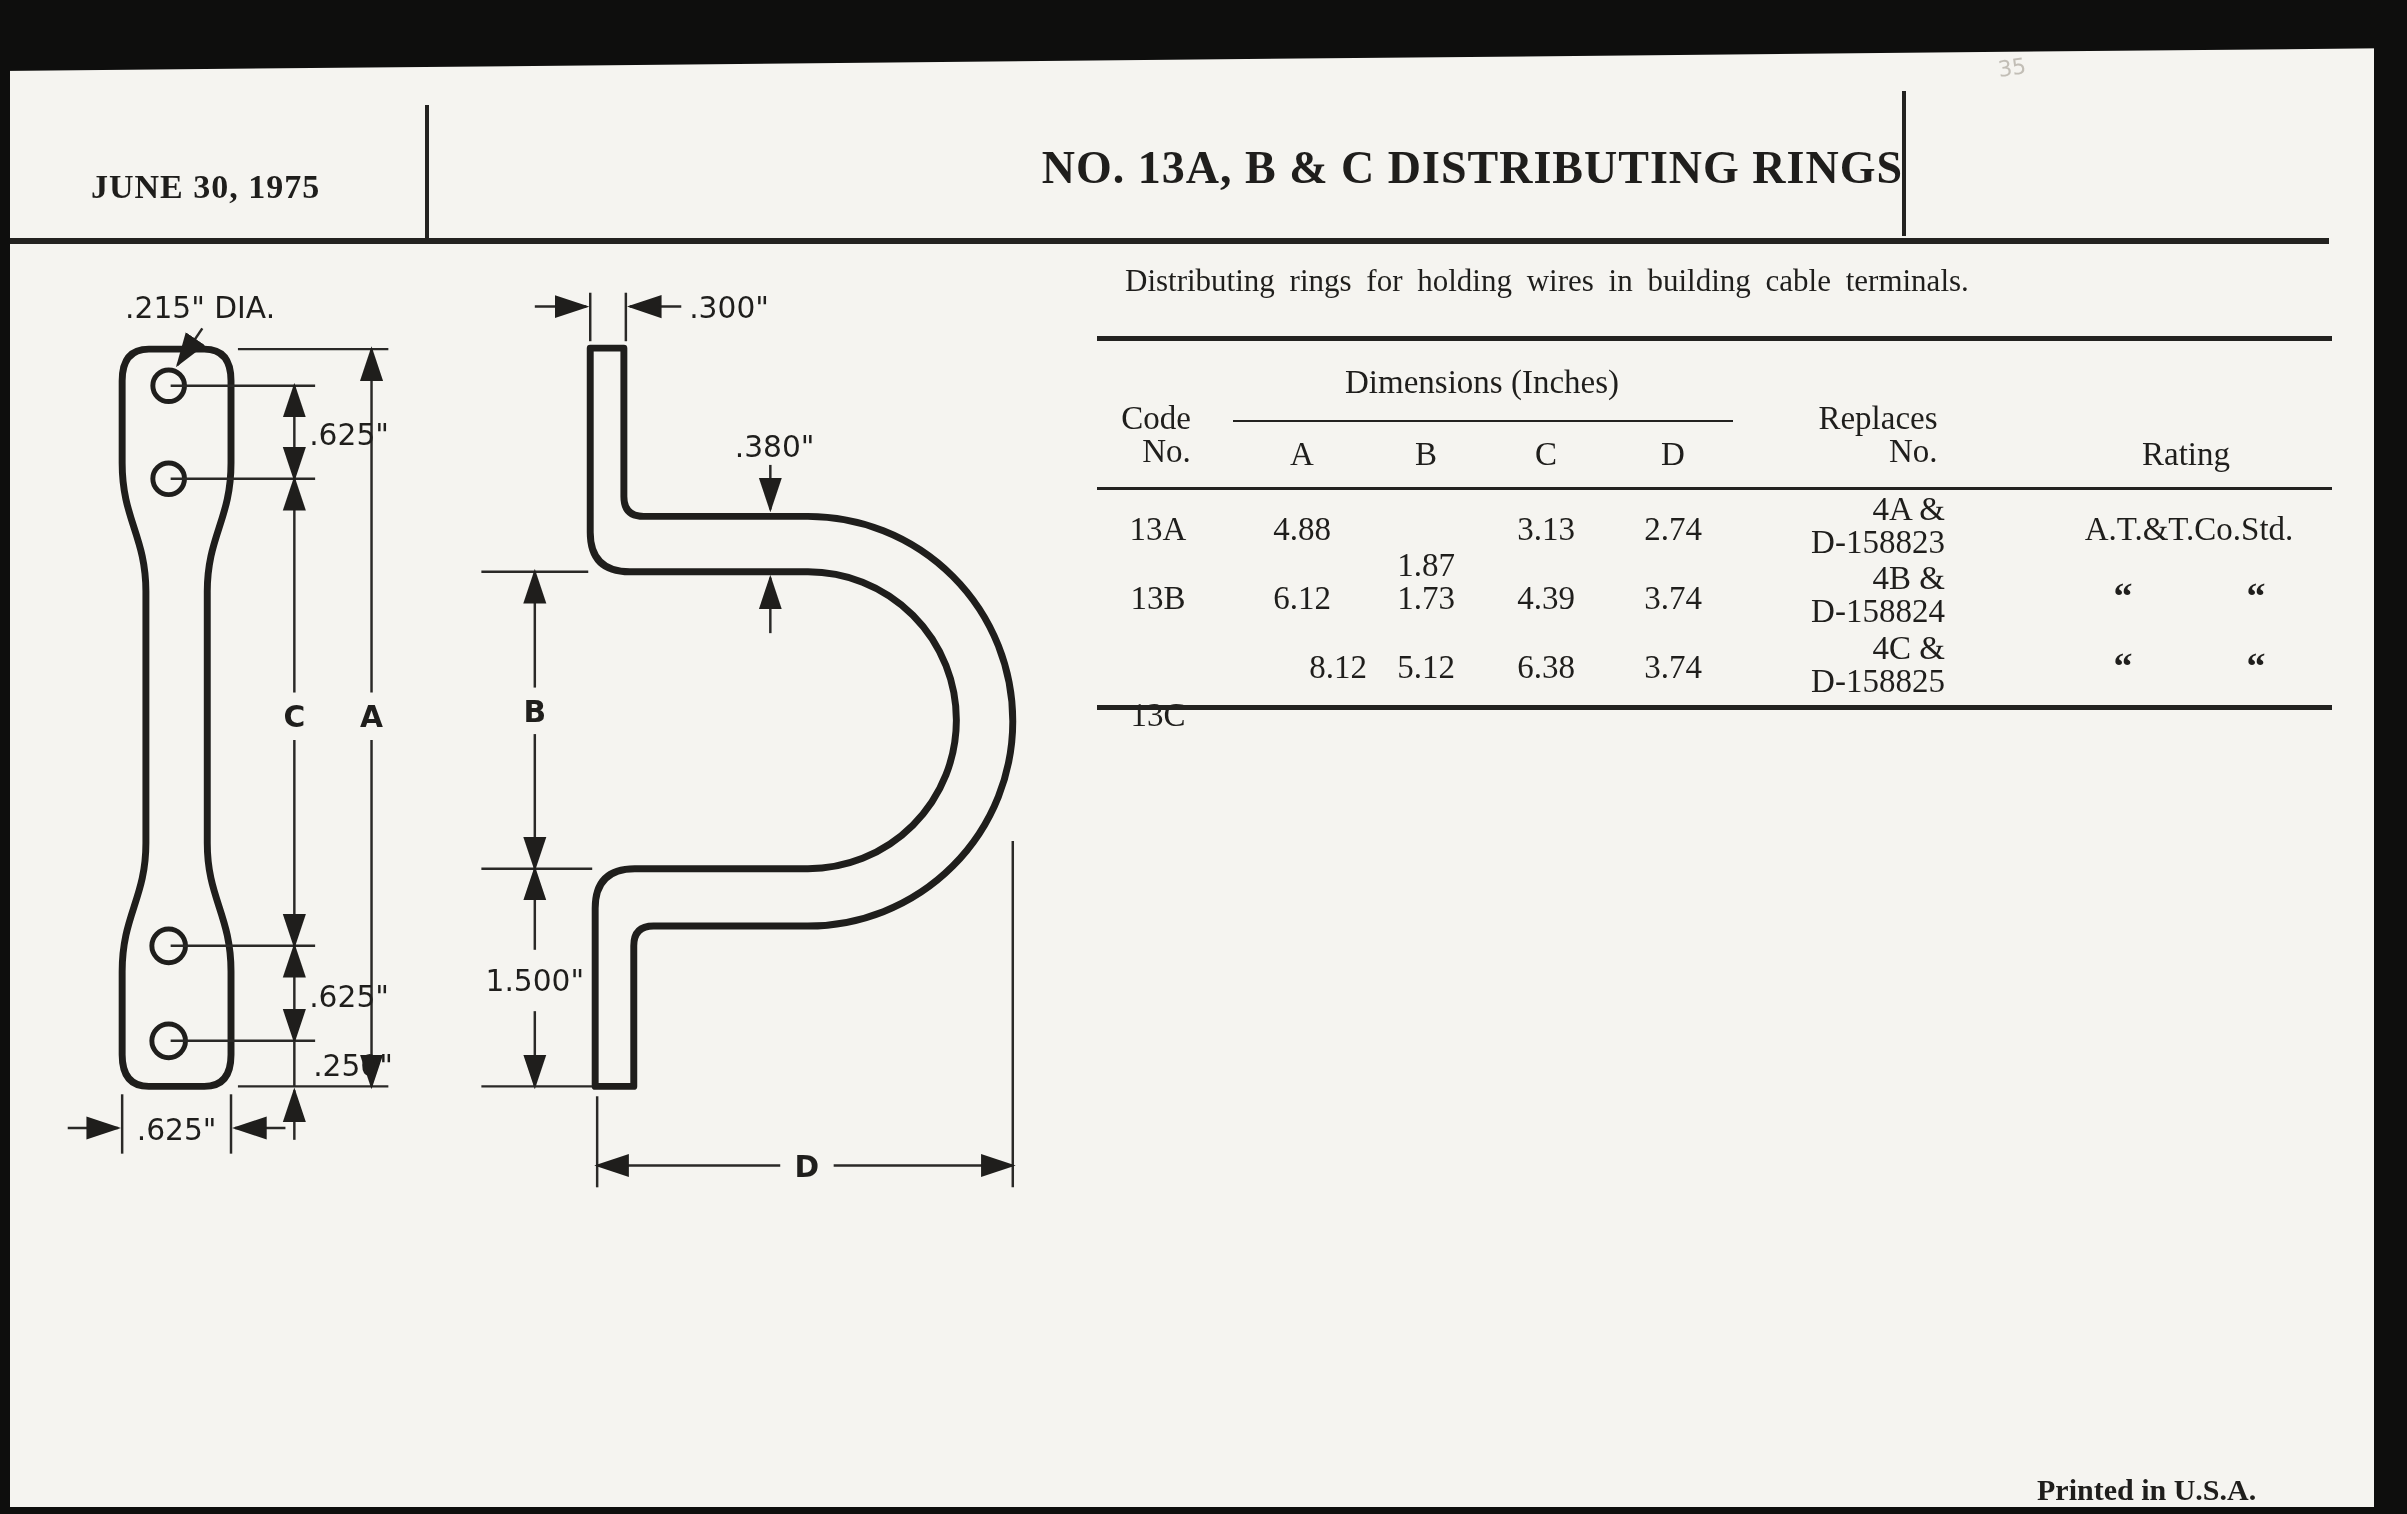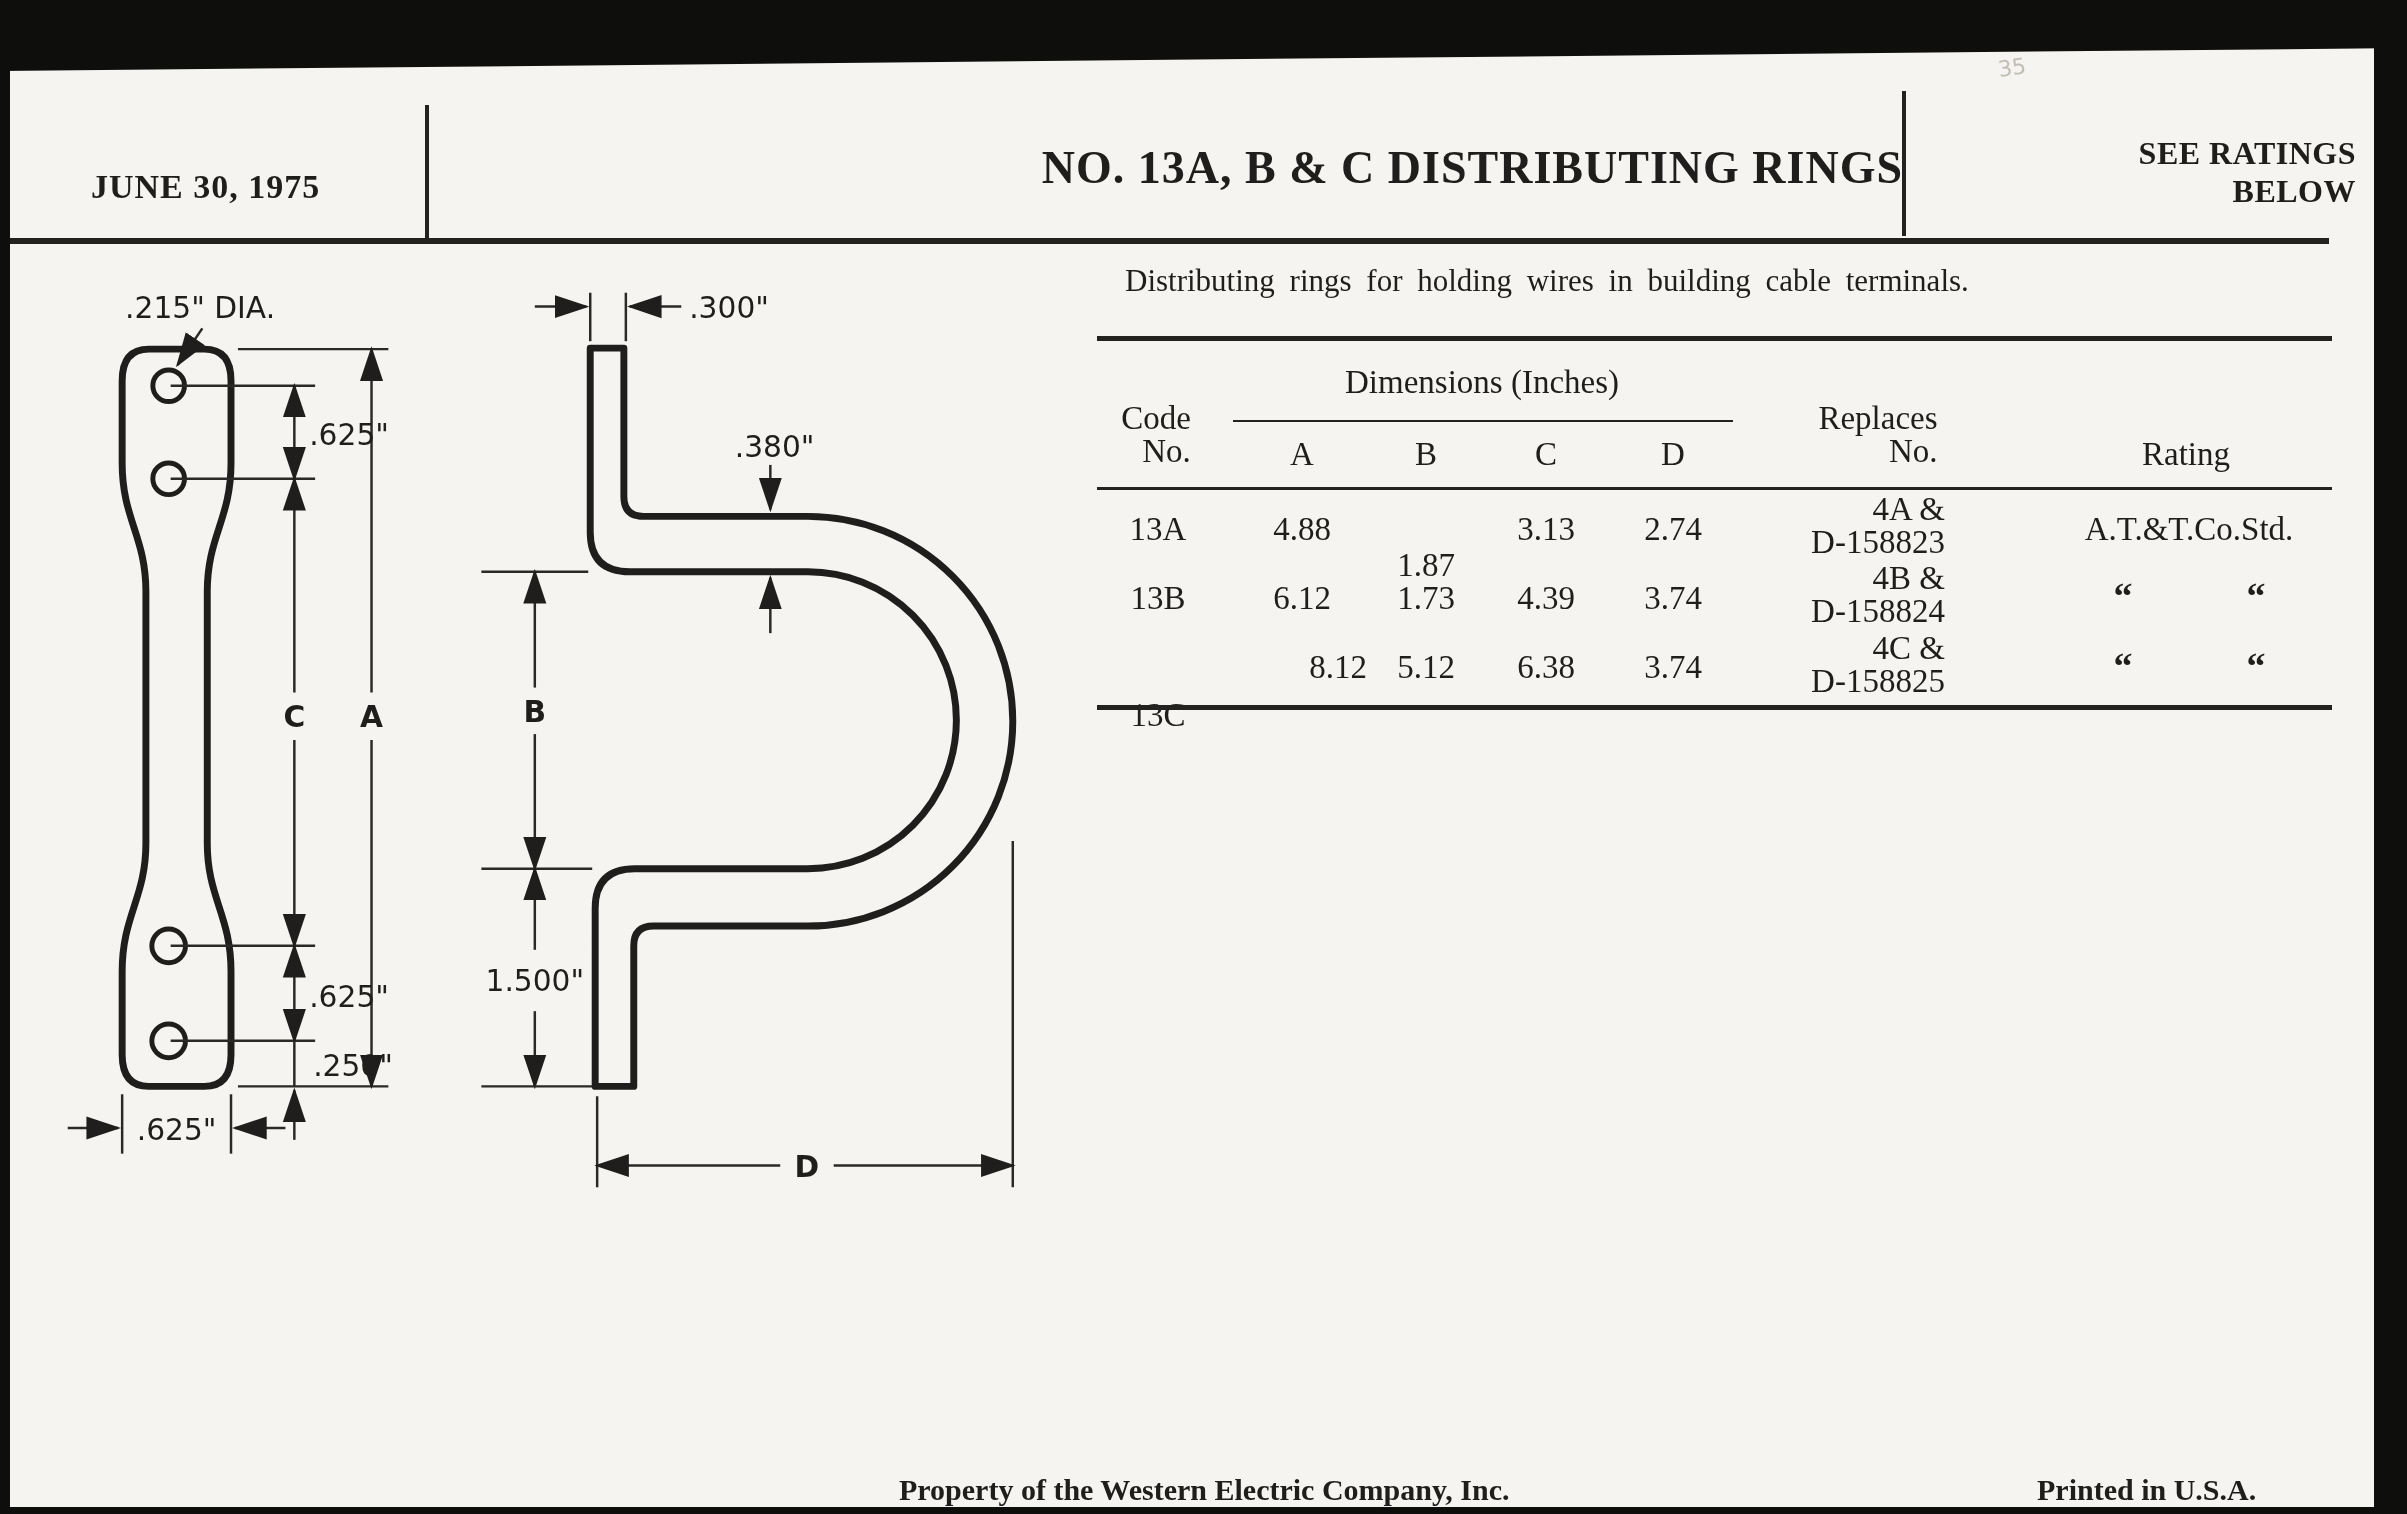--- a/index.html
+++ b/index.html
@@ -27,24 +27,20 @@
 </head>
 <body>
 
 <div id="stage">
   <div class="page"></div>
 
   <div class="abs date-label" style="left:91px;top:168px;">JUNE 30, 1975</div>
   <div class="rule" style="left:425px;top:105px;width:4px;height:137px;"></div>
   <div class="abs page-title ctr" style="left:426px;top:141px;width:1477px;">NO. 13A, B &amp; C DISTRIBUTING RINGS</div>
   <div class="rule" style="left:1902px;top:91px;width:4px;height:145px;"></div>
-  <div class="abs ratings ctr" style="left:1909px;top:135px;width:447px;">
-    <div>SEE RATINGS</div>
-    <div>BELOW</div>
-  </div>
   <div class="rule" style="left:0px;top:238px;width:2329px;height:6px;"></div>
   <div class="abs artifact" style="left:1998px;top:55px;">35</div>
 
   <div class="abs desc" style="left:1125px;top:263px;">Distributing rings for holding wires in building cable terminals.</div>
 
   <div>
     <div class="rule" style="left:1097px;top:336px;width:1235px;height:5px;"></div>
     <div class="abs cell" style="left:1482px;top:364px;">Dimensions (Inches)</div>
     <div class="rule" style="left:1233px;top:420px;width:500px;height:2px;"></div>
 
@@ -187,21 +183,20 @@
       <line class="dimline" x1="486" y1="1098" x2="598" y2="1098"></line>
 
       <line class="dimline" x1="603" y1="1108" x2="603" y2="1200"></line>
       <line class="dimline" x1="1023" y1="850" x2="1023" y2="1200"></line>
       <line class="dimline" x1="603" y1="1178" x2="788" y2="1178" marker-start="url(#ah)"></line>
       <line class="dimline" x1="842" y1="1178" x2="1023" y2="1178" marker-end="url(#ah)"></line>
       <text x="815" y="1190" text-anchor="middle" font-weight="bold">D</text>
     </g>
   </svg>
 
-  <div class="abs footer-txt" style="left:899px;top:1473px;">Property of the Western Electric Company, Inc.</div>
   <div class="abs footer-txt" style="left:2037px;top:1473px;">Printed in U.S.A.</div>
 
   <div class="band" style="left:0;top:0;width:2408px;height:71px;clip-path:polygon(0 0,2408px 0,2408px 48px,0 71px);"></div>
   <div class="band" style="left:2374px;top:0;width:34px;height:1515px;"></div>
   <div class="band" style="left:0;top:1507px;width:2408px;height:8px;"></div>
   <div class="band" style="left:0;top:0;width:10px;height:1515px;"></div>
 </div>
 
 
 </body></html>

